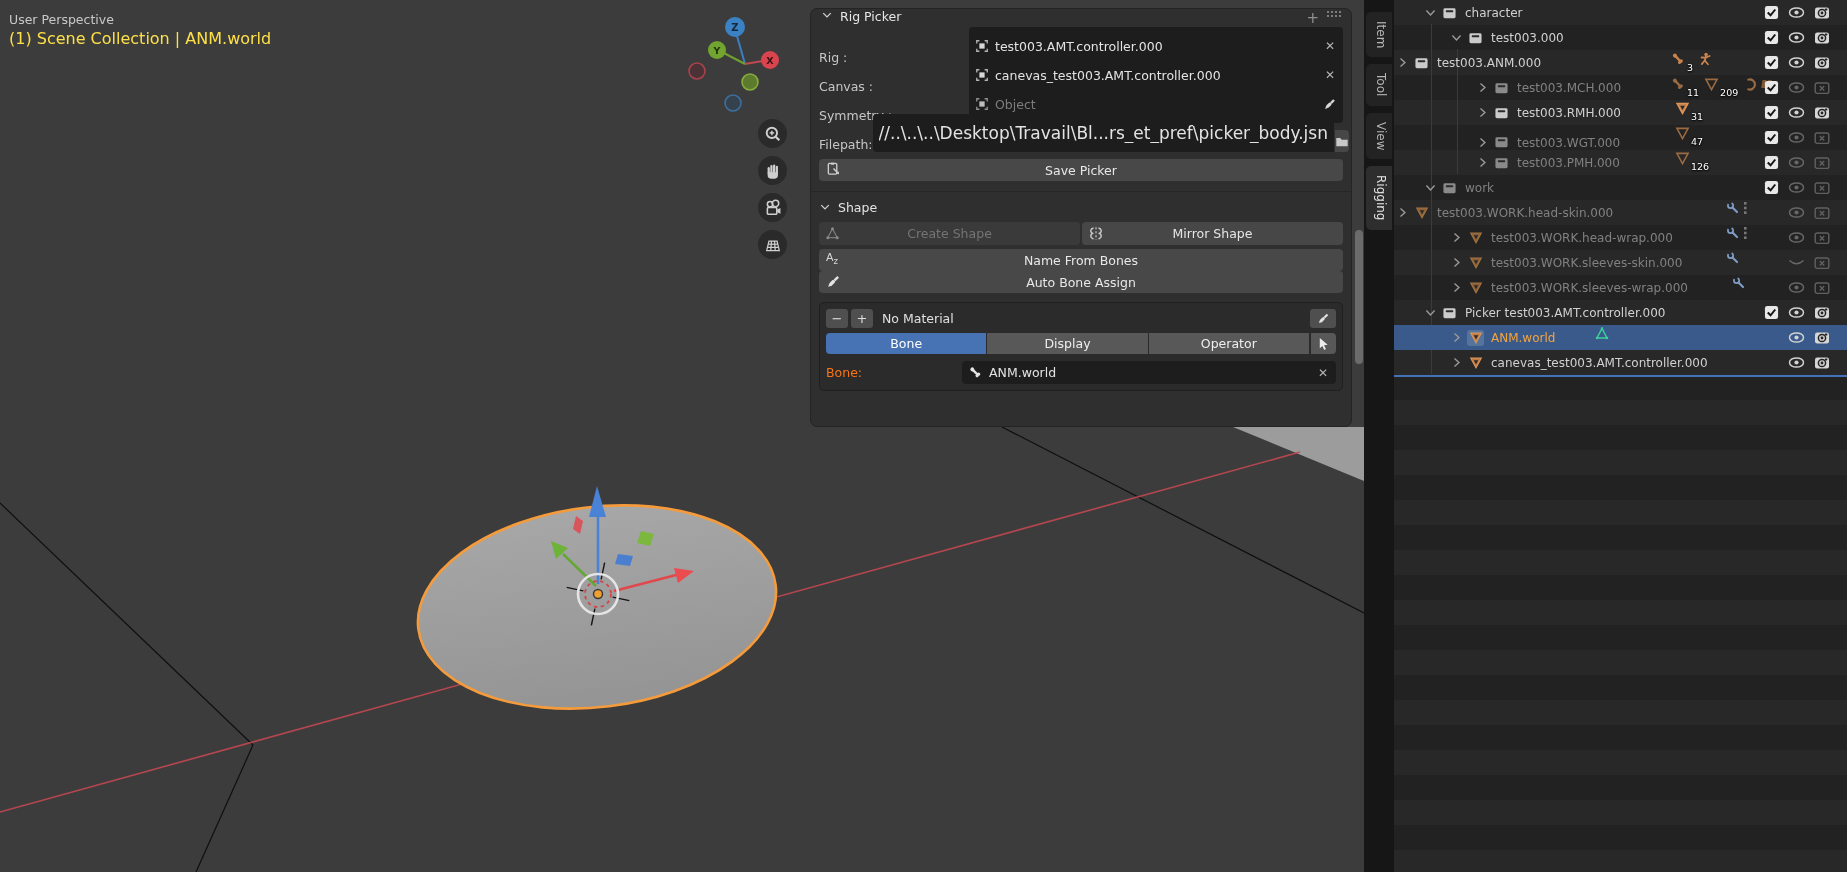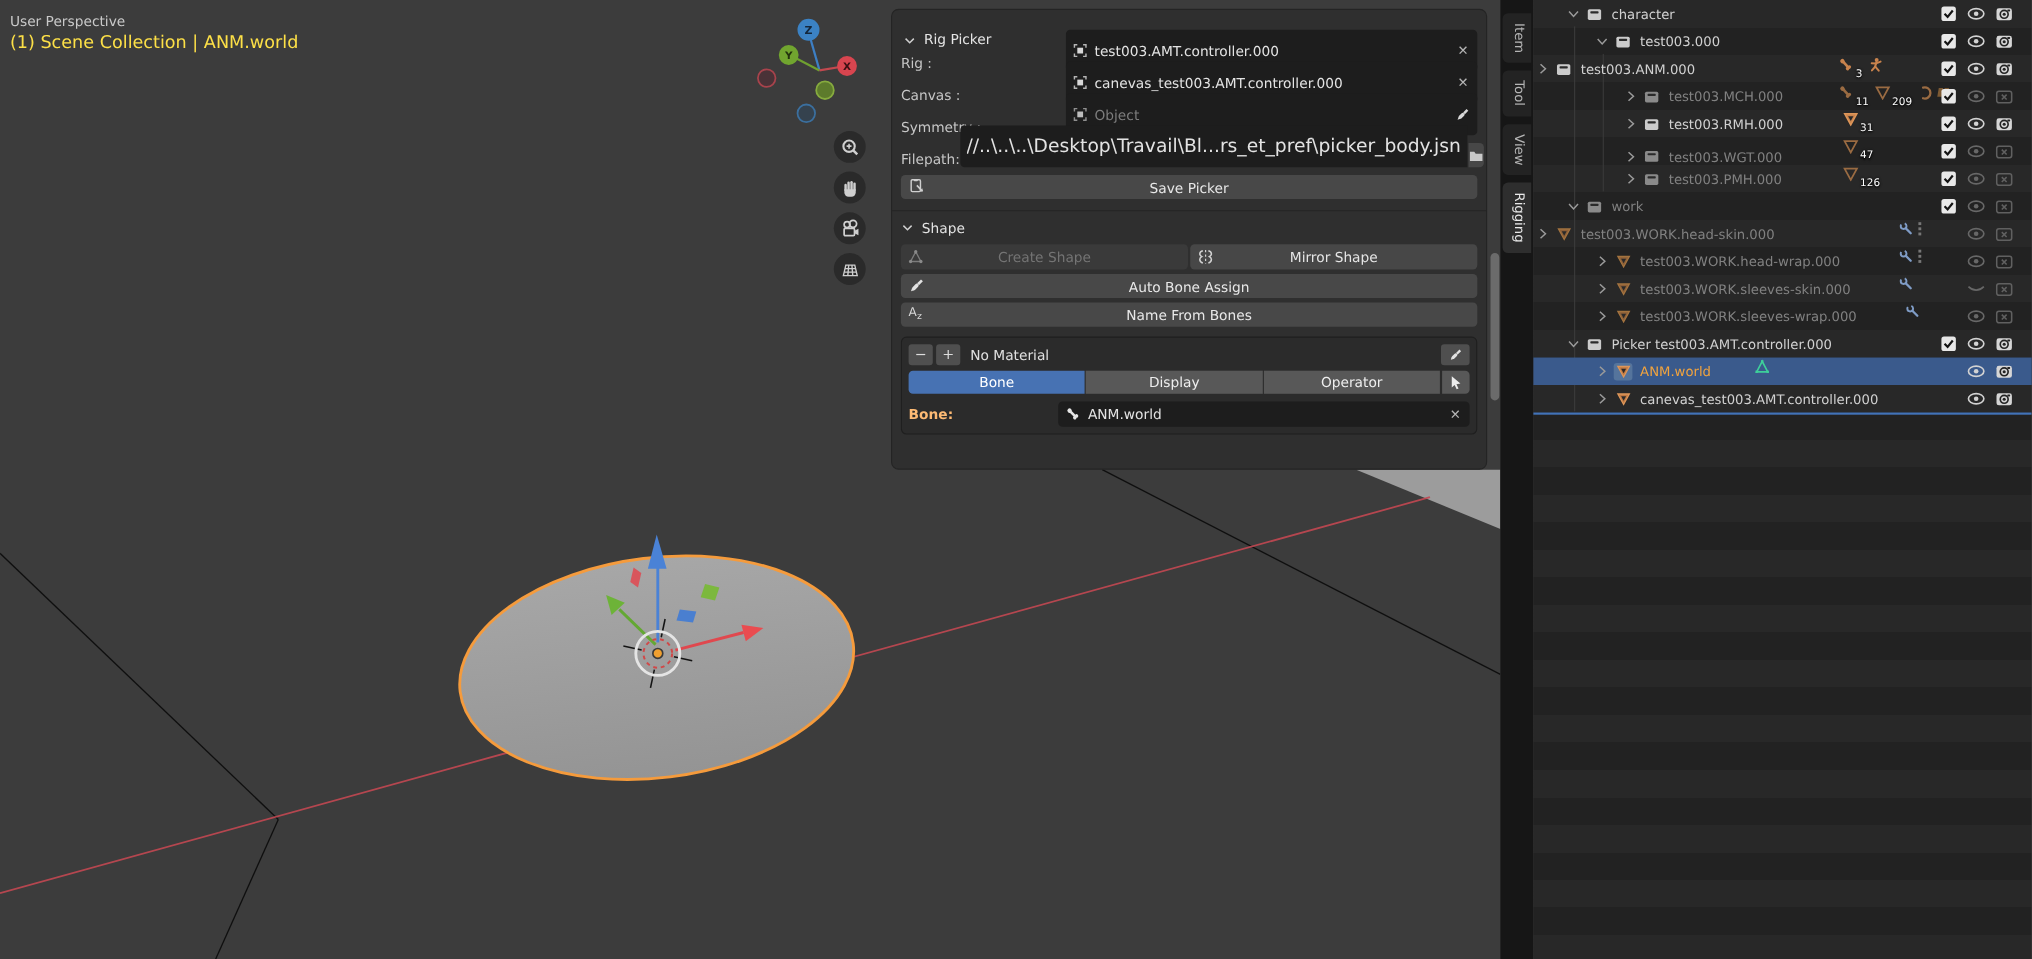--- a/index.html
+++ b/index.html
@@ -11,21 +11,21 @@
   #scene{position:absolute;left:0;top:0;}
   #vp-text{position:absolute;left:9px;top:10px;line-height:19px;pointer-events:none;}
   #vp-text .l1{color:#c9c9c9;font-size:12.5px;}
   #vp-text .l2{color:#fde047;font-size:16px;}
   #nav-gizmo{position:absolute;left:678px;top:0px;}
   .navbtn{position:absolute;width:29px;height:29px;border-radius:50%;background:rgba(38,38,38,.82);
           display:flex;align-items:center;justify-content:center;}
   
   #panel{position:absolute;left:810px;top:8px;width:542px;height:419px;background:#2f2f2f;
          border:1px solid #242424;border-radius:7px;color:#d6d6d6;font-size:12.5px;padding:0 8px;}
-  #panel-header{height:34px;display:flex;align-items:flex-end;gap:7px;padding-left:2px;}
+  #panel-header{height:34px;display:flex;align-items:flex-start;gap:7px;padding-left:2px;}
   #panel-title{color:#e6e6e6;}
   #panel-header .spacer{flex:1;}
   .hdr-ico{color:#8f8f8f;}
   .frow{display:flex;align-items:flex-end;height:22px;margin-bottom:7px;}
   .flabel{width:150px;color:#c6c6c6;}
   .fbox{flex:1;height:38px;background:#1d1d1d;border-radius:4px;display:flex;align-items:center;
         padding:0 6px;gap:6px;color:#e3e3e3;}
   .fbox .val{flex:1;white-space:nowrap;overflow:hidden;}
   .fbox .ph{flex:1;color:#7d7d7d;}
   .xbtn{color:#b5b5b5;font-size:12px;padding:0 2px;}
@@ -47,21 +47,21 @@
   .sqbtn{width:22px;height:19px;background:#4f4f4f;border-radius:3px;color:#ddd;display:flex;
          align-items:center;justify-content:center;font-size:13px;}
   #mat-name{flex:1;margin-left:6px;color:#e0e0e0;}
   #seg-row{display:flex;margin-top:5px;gap:1px;}
   .seg{flex:1;height:21px;background:#585858;color:#eee;display:flex;align-items:center;justify-content:center;}
   .seg.first{border-radius:4px 0 0 4px;}
   .seg.active{background:#4772b3;color:#fff;}
   .seg-ptr{width:25px;height:21px;background:#585858;border-radius:0 4px 4px 0;margin-left:1px;
            display:flex;align-items:center;justify-content:center;}
   #bone-row{display:flex;align-items:center;margin-top:7px;height:23px;}
-  #bone-row .flabel{width:136px;color:#fdba74;font-weight:bold;}
+  #bone-row .flabel{width:136px;color:#f97316;}
   
   #side-scroll{position:absolute;left:1355px;top:8px;width:8px;height:419px;}
   #side-scroll .thumb{position:absolute;left:0;top:222px;width:8px;height:134px;background:#6b6b6b;border-radius:4px;}
   
   #tabstrip{position:absolute;left:1364px;top:0;width:30px;height:872px;background:#161616;}
   .vtab{writing-mode:vertical-rl;display:block;color:#b5b5b5;background:#232323;font-size:12px;
         padding:9px 4px 9px 4px;margin:0 0 7px 2px;border-radius:5px 0 0 5px;width:26px;text-align:center;}
   .vtab.active{background:#2e2e2e;color:#e8e8e8;}
   #vtabs{padding-top:12px;}
   
@@ -326,36 +326,36 @@
                   <path d="M5.5,1.5 C2,2.5 2,5.5 4.5,6.8 C2,8 2,11.5 5.5,12.5"></path>
                   <path d="M10.5,1.5 C14,2.5 14,5.5 11.5,6.8 C14,8 14,11.5 10.5,12.5"></path>
                 </g>
                 <line x1="8" y1="0.8" x2="8" y2="13.2" stroke="#d0d0d0" stroke-width="1.1" stroke-dasharray="2,2"></line>
               </svg>
           </span>
           <span>Mirror Shape</span>
         </div>
       </div>
 
+      <div class="bigbtn" style="margin-bottom:0;">
+        <span class="lead" style="top:2px;font-size:11px;color:#d8d8d8;">A<sub style="font-size:8.5px;">z</sub></span>
+        <span>Name From Bones</span>
+      </div>
+
       <div class="bigbtn" style="margin-bottom:4px;">
         <span class="lead">
           <svg width="15" height="15" viewBox="0 0 16 16">
               <g transform="rotate(45 8 8)" fill="#e2e2e2">
                 <rect x="6.7" y="1" width="2.6" height="5.4"></rect>
                 <rect x="6.2" y="6.4" width="3.6" height="7.4" rx="1.7"></rect>
                 <polygon points="8,16 6.5,13.2 9.5,13.2"></polygon>
               </g>
             </svg>
         </span>
         <span>Auto Bone Assign</span>
-      </div>
-
-      <div class="bigbtn" style="margin-bottom:0;">
-        <span class="lead" style="top:2px;font-size:11px;color:#d8d8d8;">A<sub style="font-size:8.5px;">z</sub></span>
-        <span>Name From Bones</span>
       </div>
 
       <div id="mat-block">
         <div id="mat-row">
           <div class="sqbtn">
               <span>−</span>
             </div>
           <div class="sqbtn">
               <span>+</span>
             </div>

